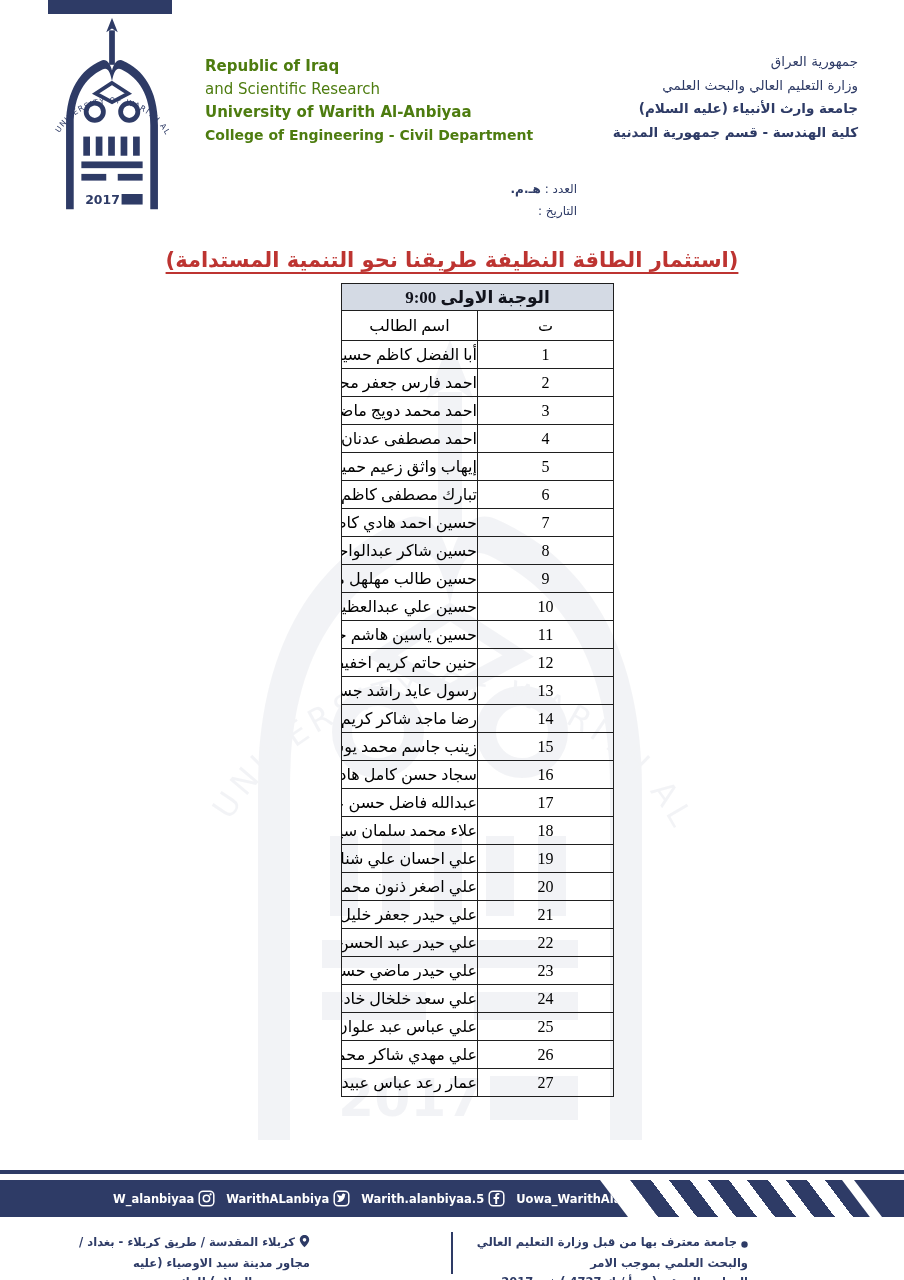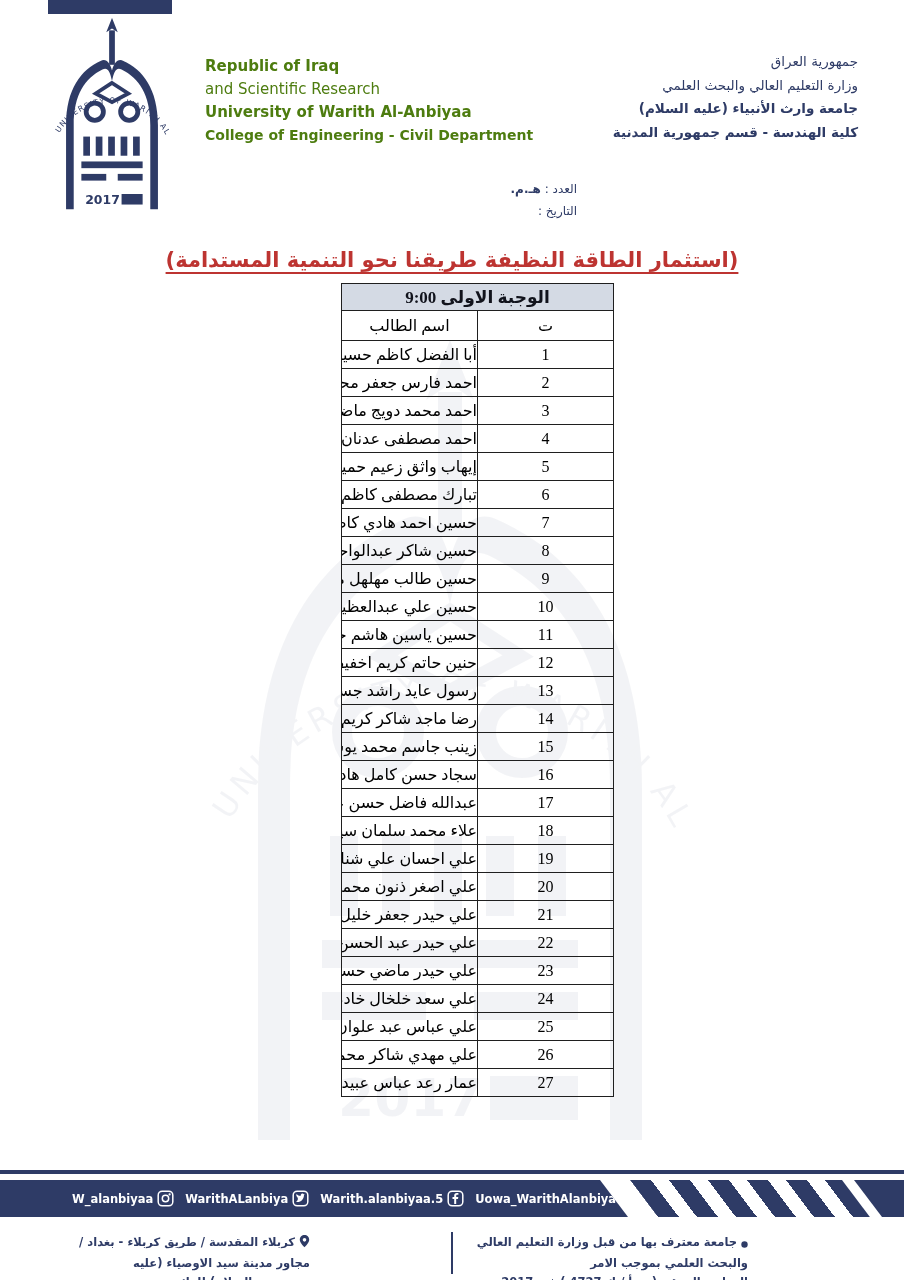--- a/index.html
+++ b/index.html
@@ -37,21 +37,21 @@
   th.session { height:27px; background:#d4dae4; font-size:17px; font-weight:bold; color:#11131c; text-align:center; }
   th.colhead { height:30px; font-size:16px; font-weight:normal; }
   td.no  { width:38px; height:28px; font-size:16px; text-align:center; direction:ltr; }
   th.no-h{ width:38px; }
   td.nm  { height:28px; font-size:16px; text-align:center; }
 
   
   .thin-line { position:absolute; left:0; top:1170px; width:904px; height:4px; background:#2e3b66; }
   .social-main { position:absolute; left:0; top:1180px; width:628px; height:37px; background:#2e3b66;
     clip-path:polygon(0 0, 600px 0, 628px 100%, 0 100%);
-    display:flex; align-items:center; padding-left:72px; gap:11px; }
+    display:flex; align-items:center; padding-left:113px; gap:11px; }
   .social-item { display:flex; align-items:center; gap:4px; color:#fff; font-size:11.5px; font-weight:bold; cursor:pointer; }
   .social-item svg { display:block; }
   .stripes { position:absolute; left:630px; top:1180px; width:212px; height:37px; transform:skewX(37deg); transform-origin:0 0;
     background:repeating-linear-gradient(90deg, #2e3b66 0 21px, rgba(0,0,0,0) 21px 39px); }
   .corner-block { position:absolute; left:854px; top:1180px; width:50px; height:37px; background:#2e3b66;
     clip-path:polygon(0 0, 100% 0, 100% 100%, 28px 100%); }
 
   
   .footer-left { position:absolute; left:42px; top:1233px; width:268px; direction:rtl; text-align:right;
     color:#2e3b66; font-size:11.5px; font-weight:bold; line-height:19px; }

